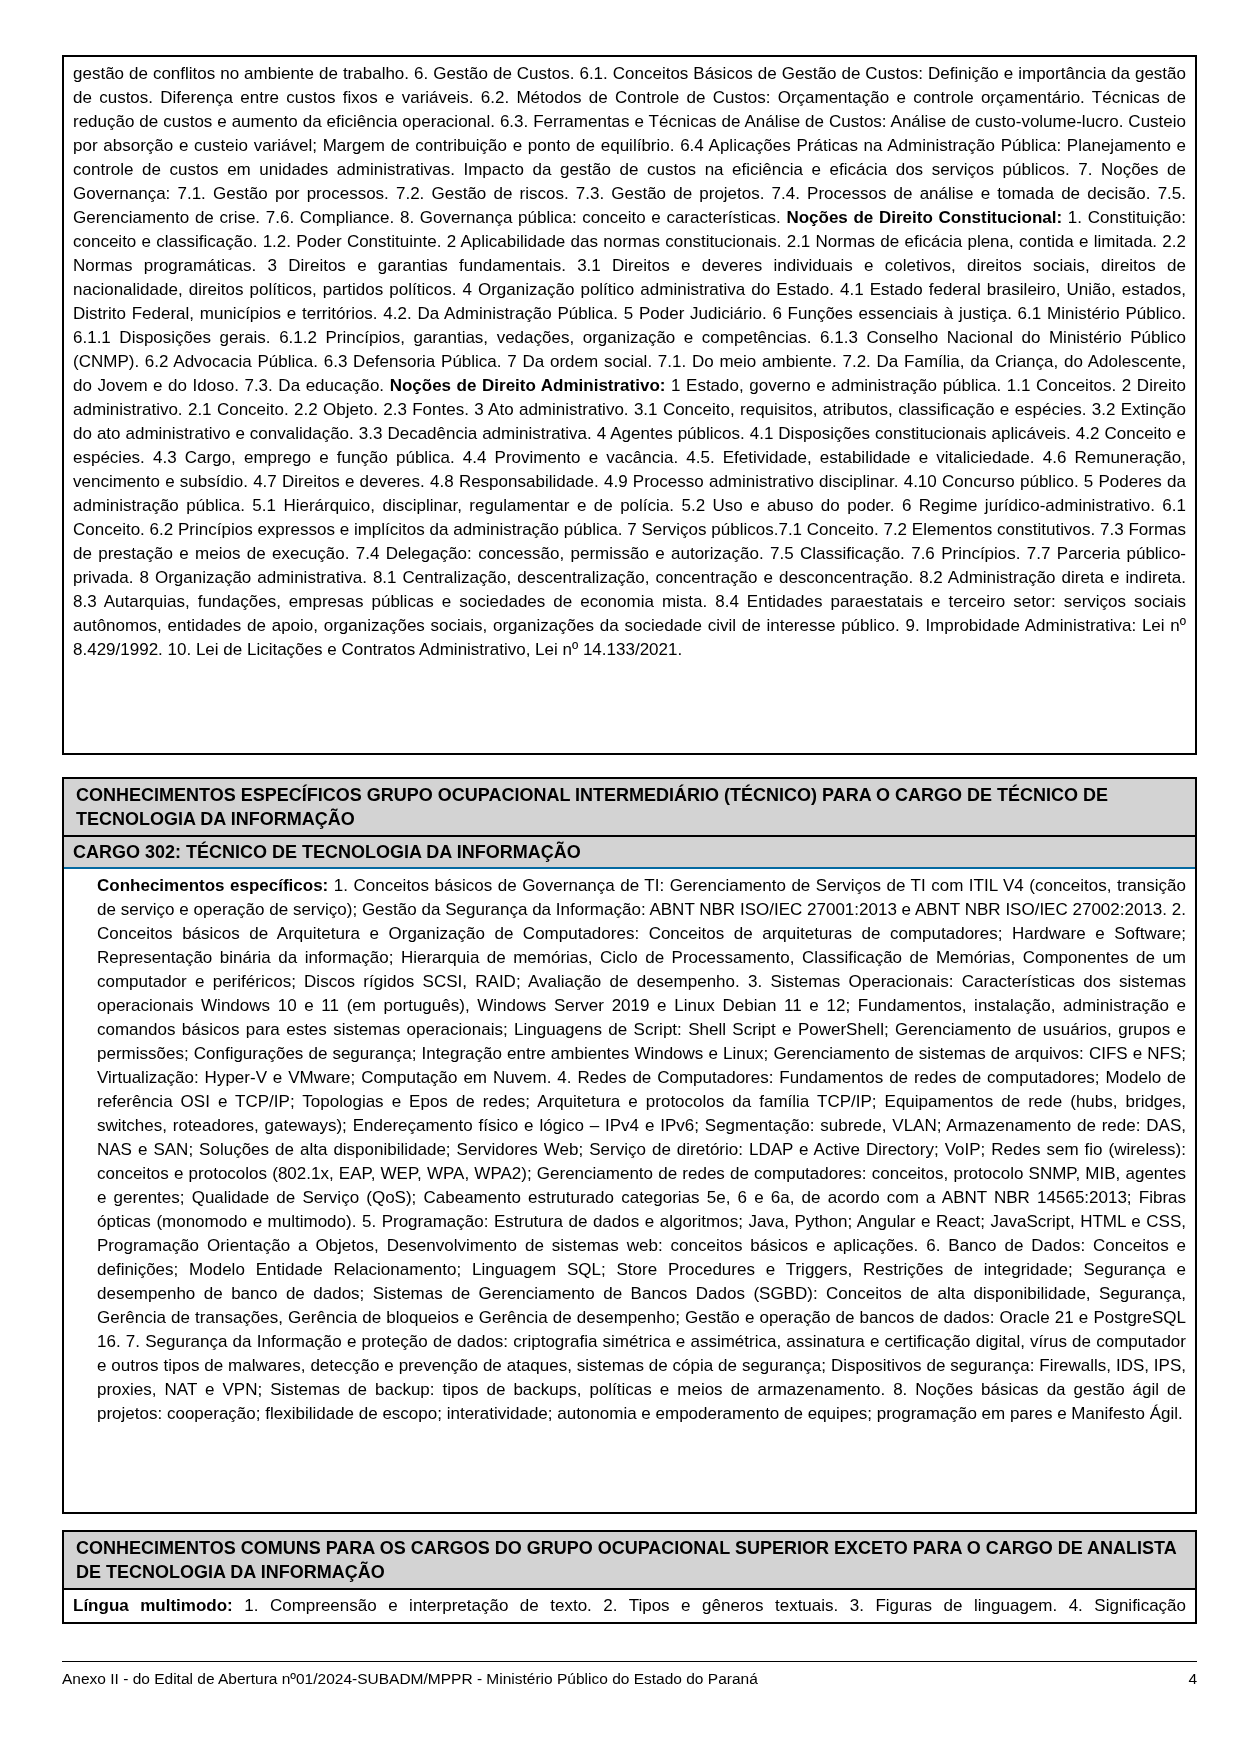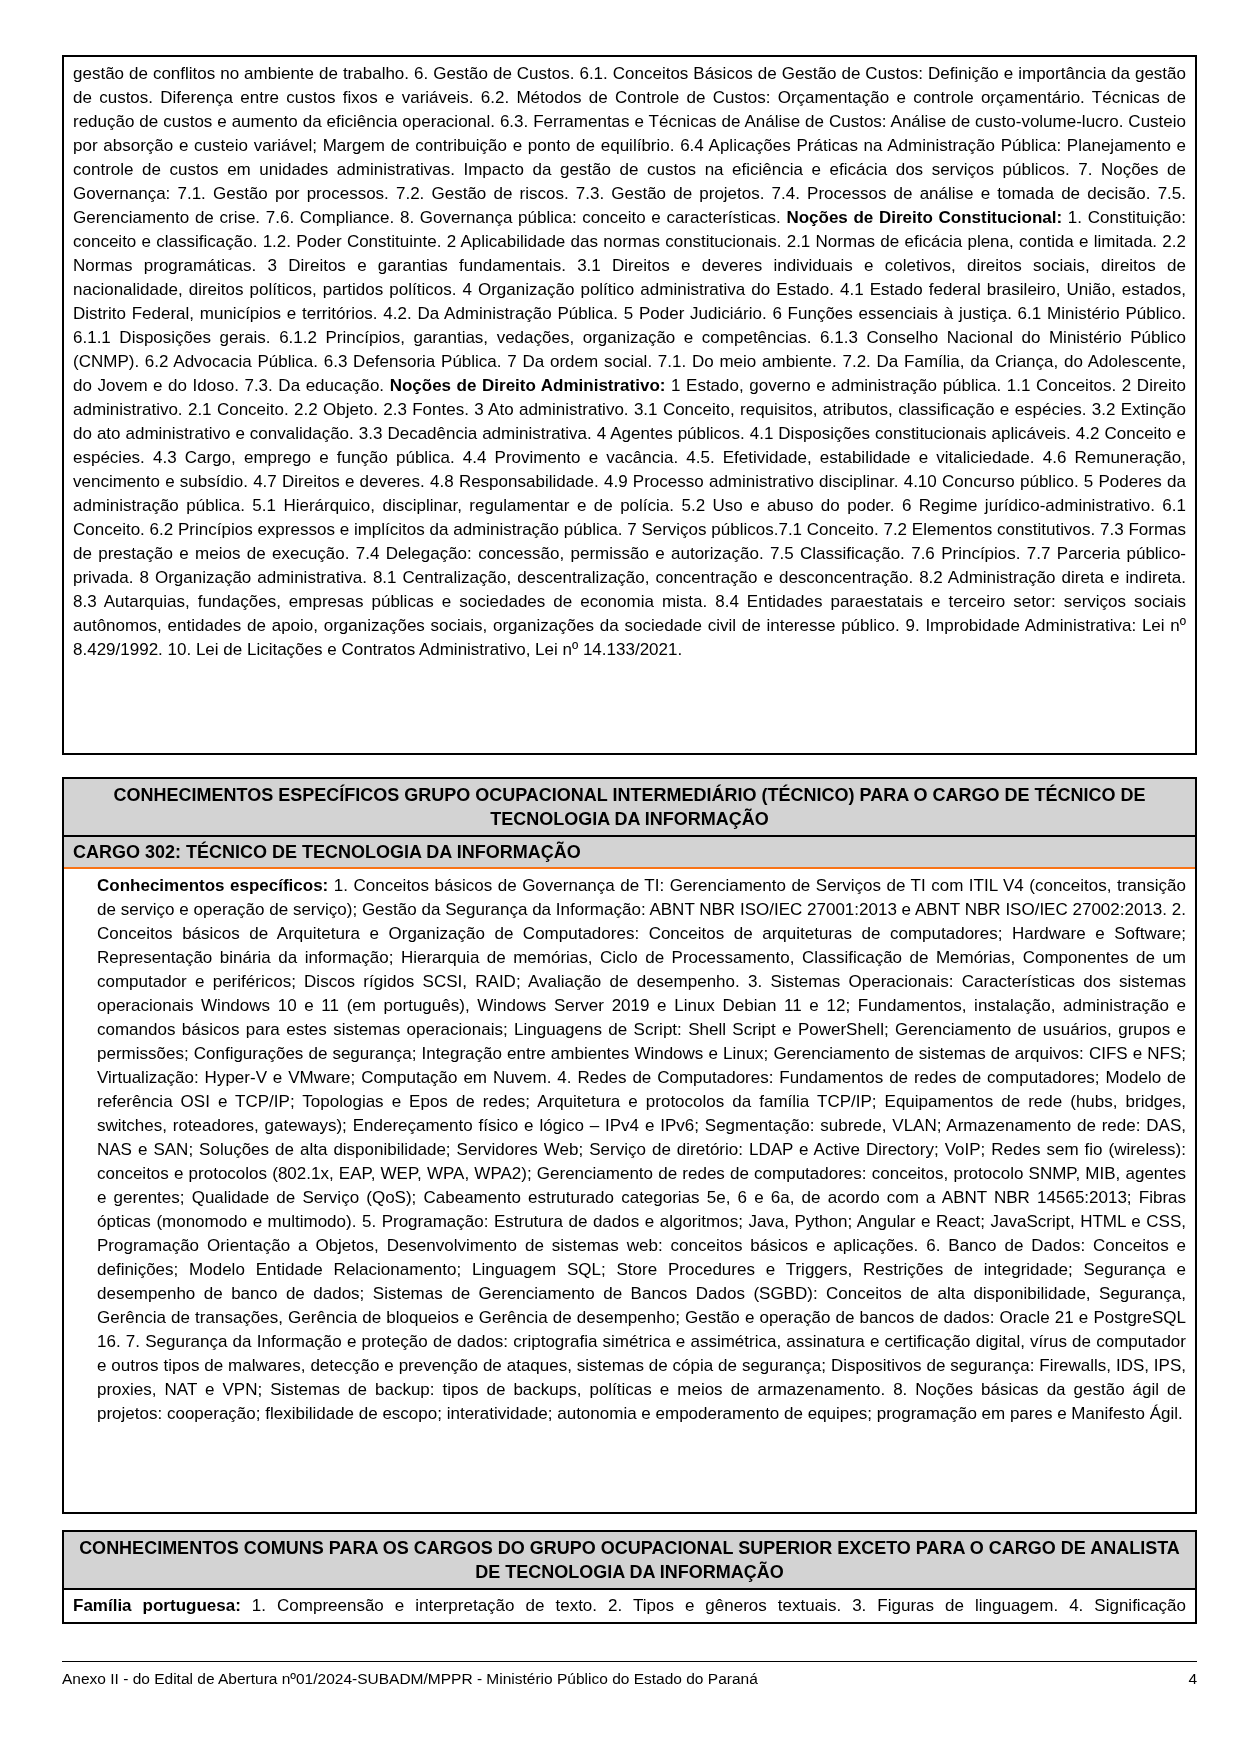--- a/index.html
+++ b/index.html
@@ -32,30 +32,29 @@
     line-height: 24px;
   }
   .tbl {
     border: 2px solid #000000;
   }
   .tbl-spec { margin-top: 22px; }
   .tbl-sup  { margin-top: 16px; }
   .tbl-header {
     background: #d3d3d3;
     border-bottom: 2px solid #000000;
-    text-align: center;
     font-weight: bold;
     font-size: 18px;
     line-height: 24px;
     padding: 4px 12px;
     min-height: 53px;
   }
   .cargo-row {
     background: #d3d3d3;
-    border-bottom: 2px solid #f97316;
+    border-bottom: 2px solid #0369a1;
     font-weight: bold;
     font-size: 18px;
     line-height: 26px;
     padding: 2px 9px;
     min-height: 32px;
     text-align: left;
   }
   .cell {
     background: #ffffff;
     padding: 5px 9px;
@@ -99,21 +98,21 @@
     <div class="box1"><span>gestão de conflitos no ambiente de trabalho. 6. Gestão de Custos. 6.1. Conceitos Básicos de Gestão de Custos: Definição e importância da gestão de custos. Diferença entre custos fixos e variáveis. 6.2. Métodos de Controle de Custos: Orçamentação e controle orçamentário. Técnicas de redução de custos e aumento da eficiência operacional. 6.3. Ferramentas e Técnicas de Análise de Custos: Análise de custo-volume-lucro. Custeio por absorção e custeio variável; Margem de contribuição e ponto de equilíbrio. 6.4 Aplicações Práticas na Administração Pública: Planejamento e controle de custos em unidades administrativas. Impacto da gestão de custos na eficiência e eficácia dos serviços públicos. 7. Noções de Governança: 7.1. Gestão por processos. 7.2. Gestão de riscos. 7.3. Gestão de projetos. 7.4. Processos de análise e tomada de decisão. 7.5. Gerenciamento de crise. 7.6. Compliance. 8. Governança pública: conceito e características. </span><span style="font-weight: bold;">Noções de Direito Constitucional:</span><span> 1. Constituição: conceito e classificação. 1.2. Poder Constituinte. 2 Aplicabilidade das normas constitucionais. 2.1 Normas de eficácia plena, contida e limitada. 2.2 Normas programáticas. 3 Direitos e garantias fundamentais. 3.1 Direitos e deveres individuais e coletivos, direitos sociais, direitos de nacionalidade, direitos políticos, partidos políticos. 4 Organização político administrativa do Estado. 4.1 Estado federal brasileiro, União, estados, Distrito Federal, municípios e territórios. 4.2. Da Administração Pública. 5 Poder Judiciário. 6 Funções essenciais à justiça. 6.1 Ministério Público. 6.1.1 Disposições gerais. 6.1.2 Princípios, garantias, vedações, organização e competências. 6.1.3 Conselho Nacional do Ministério Público (CNMP). 6.2 Advocacia Pública. 6.3 Defensoria Pública. 7 Da ordem social. 7.1. Do meio ambiente. 7.2. Da Família, da Criança, do Adolescente, do Jovem e do Idoso. 7.3. Da educação. </span><span style="font-weight: bold;">Noções de Direito Administrativo:</span><span> 1 Estado, governo e administração pública. 1.1 Conceitos. 2 Direito administrativo. 2.1 Conceito. 2.2 Objeto. 2.3 Fontes. 3 Ato administrativo. 3.1 Conceito, requisitos, atributos, classificação e espécies. 3.2 Extinção do ato administrativo e convalidação. 3.3 Decadência administrativa. 4 Agentes públicos. 4.1 Disposições constitucionais aplicáveis. 4.2 Conceito e espécies. 4.3 Cargo, emprego e função pública. 4.4 Provimento e vacância. 4.5. Efetividade, estabilidade e vitaliciedade. 4.6 Remuneração, vencimento e subsídio. 4.7 Direitos e deveres. 4.8 Responsabilidade. 4.9 Processo administrativo disciplinar. 4.10 Concurso público. 5 Poderes da administração pública. 5.1 Hierárquico, disciplinar, regulamentar e de polícia. 5.2 Uso e abuso do poder. 6 Regime jurídico-administrativo. 6.1 Conceito. 6.2 Princípios expressos e implícitos da administração pública. 7 Serviços públicos.7.1 Conceito. 7.2 Elementos constitutivos. 7.3 Formas de prestação e meios de execução. 7.4 Delegação: concessão, permissão e autorização. 7.5 Classificação. 7.6 Princípios. 7.7 Parceria público-privada. 8 Organização administrativa. 8.1 Centralização, descentralização, concentração e desconcentração. 8.2 Administração direta e indireta. 8.3 Autarquias, fundações, empresas públicas e sociedades de economia mista. 8.4 Entidades paraestatais e terceiro setor: serviços sociais autônomos, entidades de apoio, organizações sociais, organizações da sociedade civil de interesse público. 9. Improbidade Administrativa: Lei nº 8.429/1992. 10. Lei de Licitações e Contratos Administrativo, Lei nº 14.133/2021.</span></div>
 
     <div class="tbl tbl-spec">
       <div class="tbl-header">CONHECIMENTOS ESPECÍFICOS GRUPO OCUPACIONAL INTERMEDIÁRIO (TÉCNICO) PARA O CARGO DE TÉCNICO DE TECNOLOGIA DA INFORMAÇÃO</div>
       <div class="cargo-row">CARGO 302: TÉCNICO DE TECNOLOGIA DA INFORMAÇÃO</div>
       <div class="cell"><span style="font-weight: bold;">Conhecimentos específicos:</span><span> 1. Conceitos básicos de Governança de TI: Gerenciamento de Serviços de TI com ITIL V4 (conceitos, transição de serviço e operação de serviço); Gestão da Segurança da Informação: ABNT NBR ISO/IEC 27001:2013 e ABNT NBR ISO/IEC 27002:2013. 2. Conceitos básicos de Arquitetura e Organização de Computadores: Conceitos de arquiteturas de computadores; Hardware e Software; Representação binária da informação; Hierarquia de memórias, Ciclo de Processamento, Classificação de Memórias, Componentes de um computador e periféricos; Discos rígidos SCSI, RAID; Avaliação de desempenho. 3. Sistemas Operacionais: Características dos sistemas operacionais Windows 10 e 11 (em português), Windows Server 2019 e Linux Debian 11 e 12; Fundamentos, instalação, administração e comandos básicos para estes sistemas operacionais; Linguagens de Script: Shell Script e PowerShell; Gerenciamento de usuários, grupos e permissões; Configurações de segurança; Integração entre ambientes Windows e Linux; Gerenciamento de sistemas de arquivos: CIFS e NFS; Virtualização: Hyper-V e VMware; Computação em Nuvem. 4. Redes de Computadores: Fundamentos de redes de computadores; Modelo de referência OSI e TCP/IP; Topologias e Epos de redes; Arquitetura e protocolos da família TCP/IP; Equipamentos de rede (hubs, bridges, switches, roteadores, gateways); Endereçamento físico e lógico – IPv4 e IPv6; Segmentação: subrede, VLAN; Armazenamento de rede: DAS, NAS e SAN; Soluções de alta disponibilidade; Servidores Web; Serviço de diretório: LDAP e Active Directory; VoIP; Redes sem fio (wireless): conceitos e protocolos (802.1x, EAP, WEP, WPA, WPA2); Gerenciamento de redes de computadores: conceitos, protocolo SNMP, MIB, agentes e gerentes; Qualidade de Serviço (QoS); Cabeamento estruturado categorias 5e, 6 e 6a, de acordo com a ABNT NBR 14565:2013; Fibras ópticas (monomodo e multimodo). 5. Programação: Estrutura de dados e algoritmos; Java, Python; Angular e React; JavaScript, HTML e CSS, Programação Orientação a Objetos, Desenvolvimento de sistemas web: conceitos básicos e aplicações. 6. Banco de Dados: Conceitos e definições; Modelo Entidade Relacionamento; Linguagem SQL; Store Procedures e Triggers, Restrições de integridade; Segurança e desempenho de banco de dados; Sistemas de Gerenciamento de Bancos Dados (SGBD): Conceitos de alta disponibilidade, Segurança, Gerência de transações, Gerência de bloqueios e Gerência de desempenho; Gestão e operação de bancos de dados: Oracle 21 e PostgreSQL 16. 7. Segurança da Informação e proteção de dados: criptografia simétrica e assimétrica, assinatura e certificação digital, vírus de computador e outros tipos de malwares, detecção e prevenção de ataques, sistemas de cópia de segurança; Dispositivos de segurança: Firewalls, IDS, IPS, proxies, NAT e VPN; Sistemas de backup: tipos de backups, políticas e meios de armazenamento. 8. Noções básicas da gestão ágil de projetos: cooperação; flexibilidade de escopo; interatividade; autonomia e empoderamento de equipes; programação em pares e Manifesto Ágil.</span></div>
     </div>
 
     <div class="tbl tbl-sup">
       <div class="tbl-header">CONHECIMENTOS COMUNS PARA OS CARGOS DO GRUPO OCUPACIONAL SUPERIOR EXCETO PARA O CARGO DE ANALISTA DE TECNOLOGIA DA INFORMAÇÃO</div>
-      <div class="lang-row"><span style="font-weight: bold;">Família portuguesa:</span><span> 1. Compreensão e interpretação de texto. 2. Tipos e gêneros textuais. 3. Figuras de linguagem. 4. Significação</span></div>
+      <div class="lang-row"><span style="font-weight: bold;">Língua multimodo:</span><span> 1. Compreensão e interpretação de texto. 2. Tipos e gêneros textuais. 3. Figuras de linguagem. 4. Significação</span></div>
     </div>
 
   </div>
 
   <div class="footer">
     <span>Anexo II - do Edital de Abertura nº01/2024-SUBADM/MPPR - Ministério Público do Estado do Paraná</span>
     <span>4</span>
   </div>
 </div>
 

